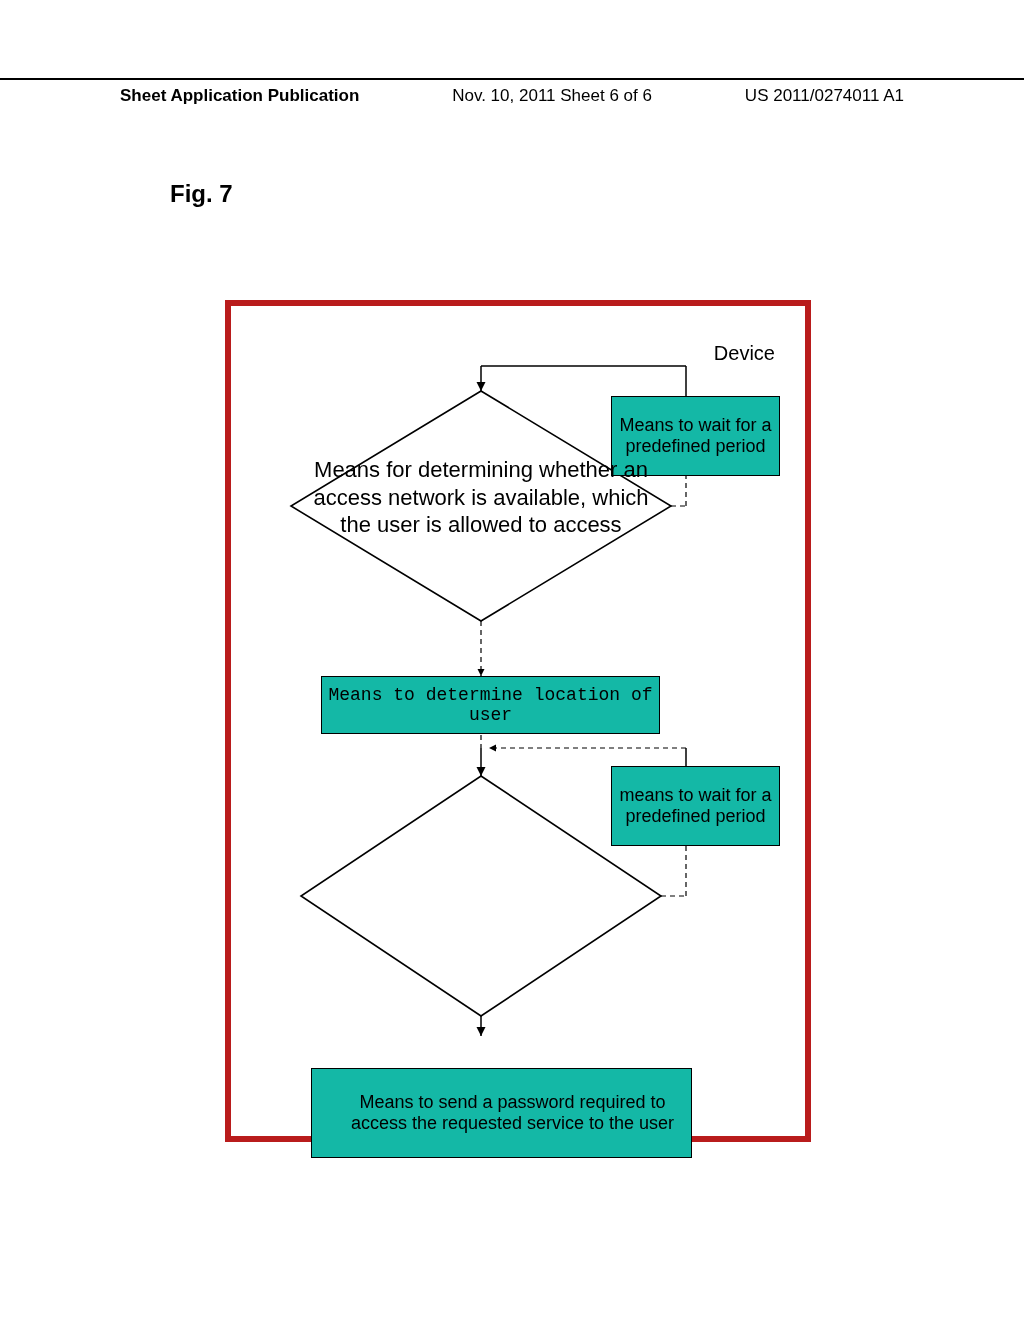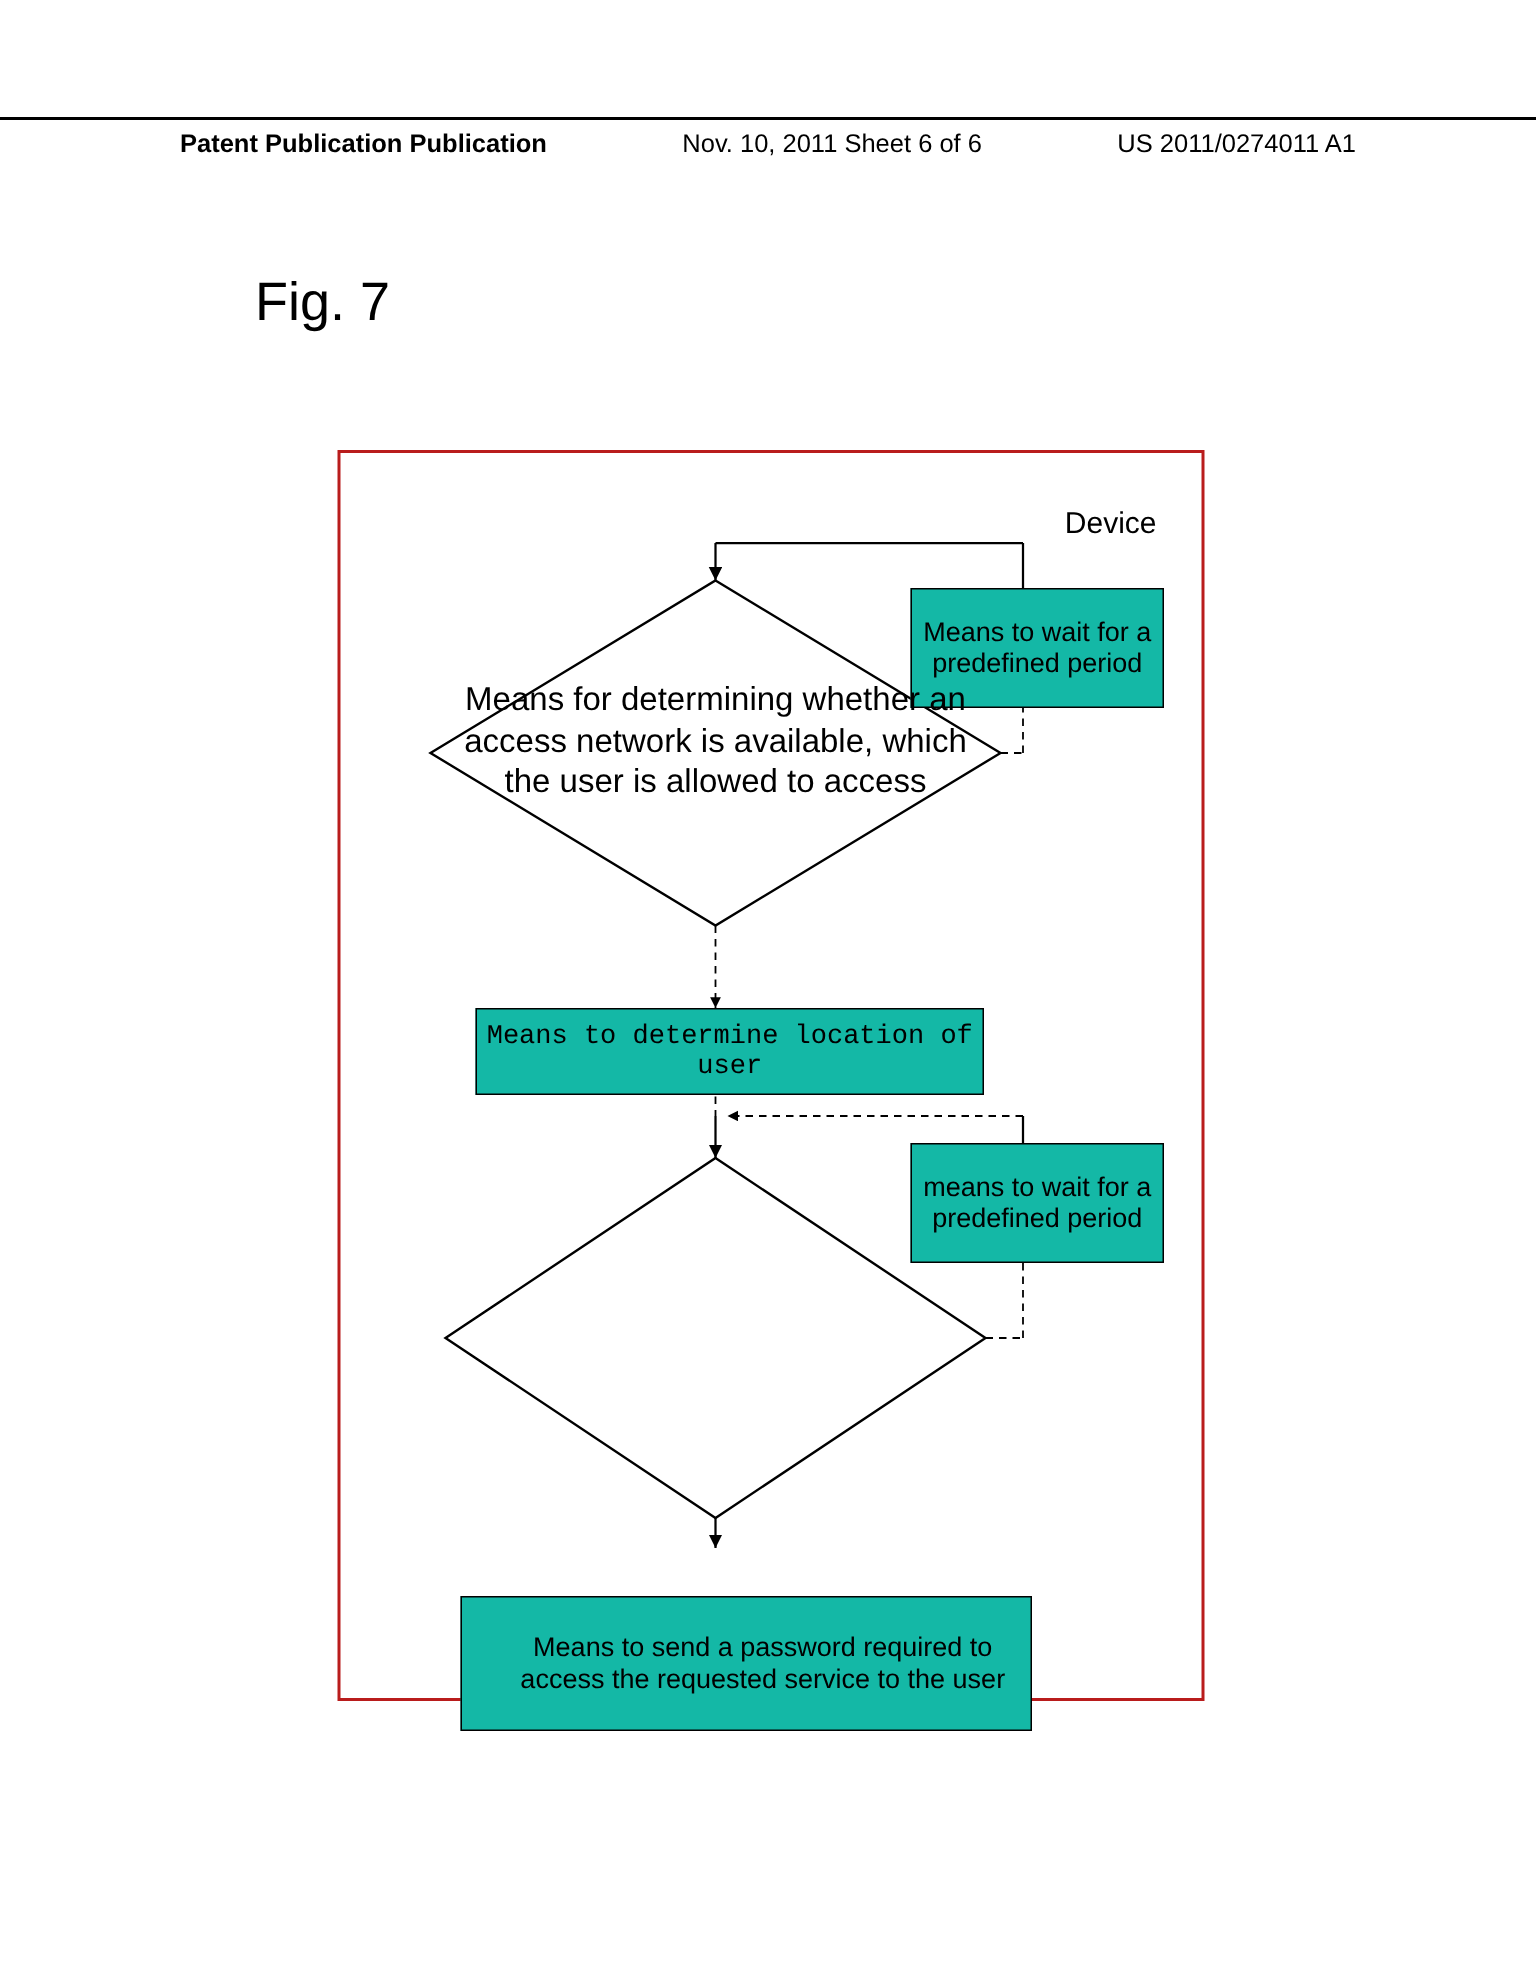--- a/index.html
+++ b/index.html
@@ -26,30 +26,30 @@
     padding: 0 120px 0 120px;
     font-size: 17px;
   }
   .header-left { font-weight: bold; }
   .header-center { }
   .header-right { }
   .fig-label {
     position: absolute;
     top: 180px;
     left: 170px;
-    font-size: 36px;
-    font-weight: normal;
+    font-size: 24px;
+    font-weight: bold;
   }
   .diagram-outer {
     position: absolute;
     top: 300px;
     left: 225px;
     width: 574px;
     height: 830px;
-    border: 2px solid #b91c1c;
+    border: 6px solid #b91c1c;
   }
   .svg-layer {
     position: absolute;
     top: 0; left: 0;
     width: 574px;
     height: 830px;
     pointer-events: none;
   }
   .device-label {
     position: absolute;
@@ -110,21 +110,21 @@
     top: 550px;
     left: 70px;
     width: 360px;
   }
 </style>
 </head>
 <body>
 
 <div class="header">
   <div class="header-row">
-    <span class="header-left">Patent Publication Publication</span>
+    <span class="header-left">Sheet Application Publication</span>
     <span class="header-center">Nov. 10, 2011  Sheet 6 of 6</span>
     <span class="header-right">US 2011/0274011 A1</span>
   </div>
 </div>
 
 <div class="fig-label">Fig. 7</div>
 
 <div class="diagram-outer">
 
   <svg class="svg-layer" viewBox="0 0 574 830">

